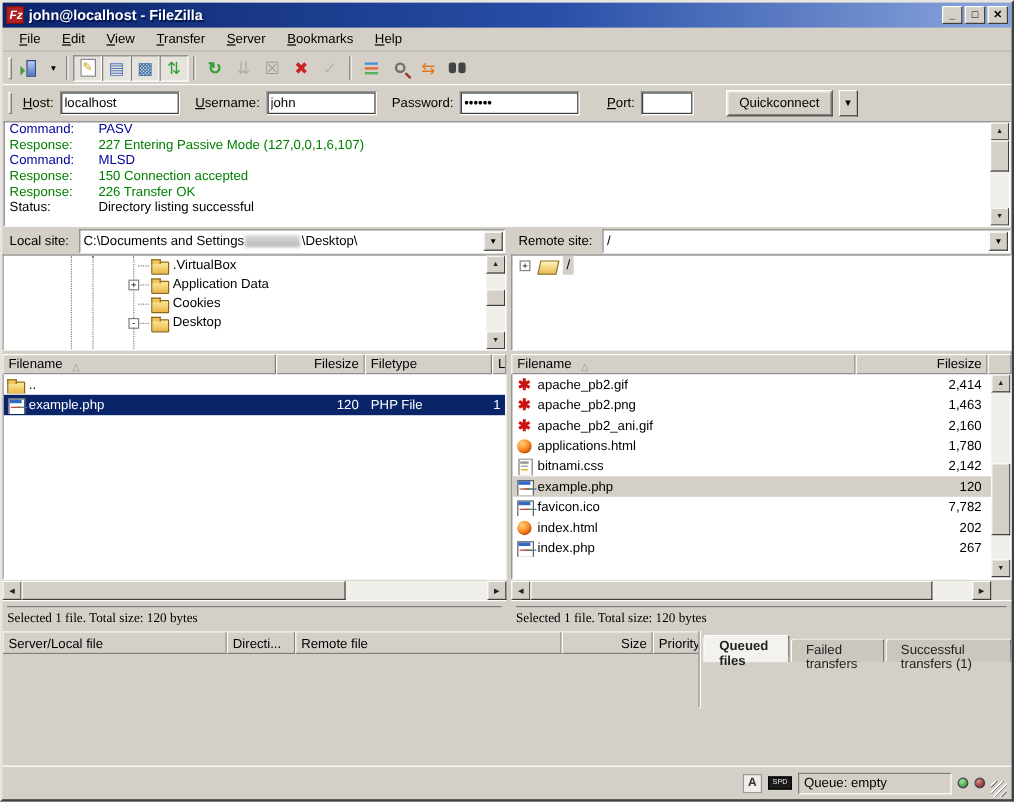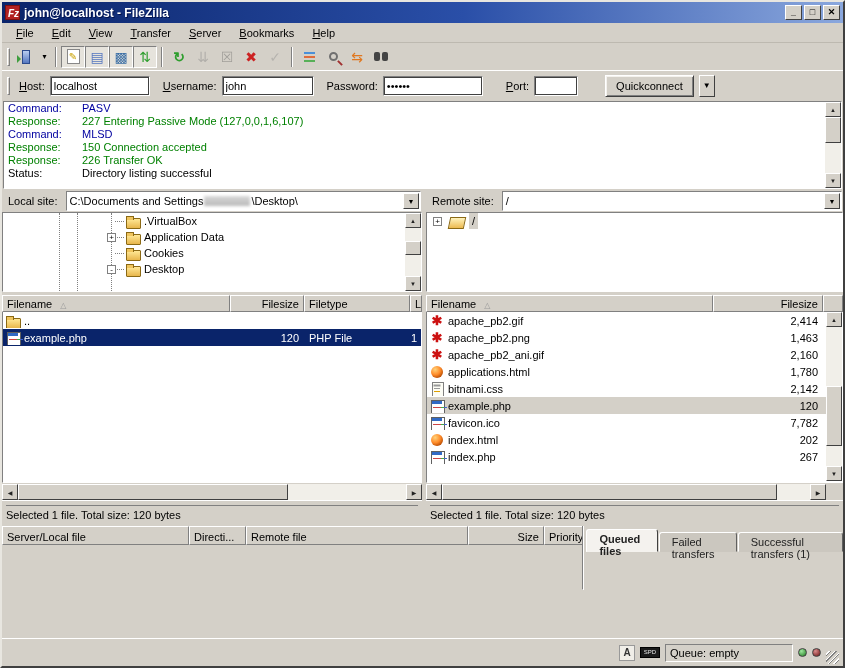--- a/index.html
+++ b/index.html
@@ -122,21 +122,21 @@
   .sortglyph { color:#9a9a9a; font-size:8px; margin-left:8px; }
   .filelist { background:#fff; border:1px solid; border-color:#808080 #fff #fff #808080;
               border-top:none; position:relative; overflow:hidden; flex:1; }
   .frow { height:17px; display:flex; align-items:center; white-space:nowrap; }
   .frow .c-name { flex:none; display:flex; align-items:center; overflow:hidden; padding-left:2px; gap:3px; }
   .frow .c-size { flex:none; text-align:right; padding-right:6px; }
   .frow .c-type { flex:none; padding-left:4px; }
   .frow.sel-active { background:var(--sel,#0a246a); color:#fff; }
   .frow.sel-inactive { background:var(--seli,#d4d0c8); color:#000; }
   .pane-status { height:24px; padding:4px 4px 0 4px; border-top:1px solid #fff; }
-  .pane-status .inner { border-top:1px solid #808080; padding-top:3px; }
+  .pane-status .inner { border-top:1px solid #808080; padding-top:3px;font-family:Liberation Serif, serif; }
 
   
   .fi { width:16px; height:14px; flex:none; position:relative; display:inline-flex;
         align-items:center; justify-content:center; }
   .fi-folder::before { content:""; position:absolute; left:1px; top:4px; width:13px; height:9px;
         background:linear-gradient(#ffe896,#e8b64c); border:1px solid #8b6914; border-radius:1px; }
   .fi-folder::after { content:""; position:absolute; left:1px; top:2px; width:6px; height:3px;
         background:#f0c55e; border:1px solid #8b6914; border-bottom:none; }
   .fi-folder-open::before { content:""; position:absolute; left:0; top:3px; width:14px; height:10px;
         background:linear-gradient(#fff3bd,#ecba50); border:1px solid #8b6914; transform:skewX(-12deg); }

